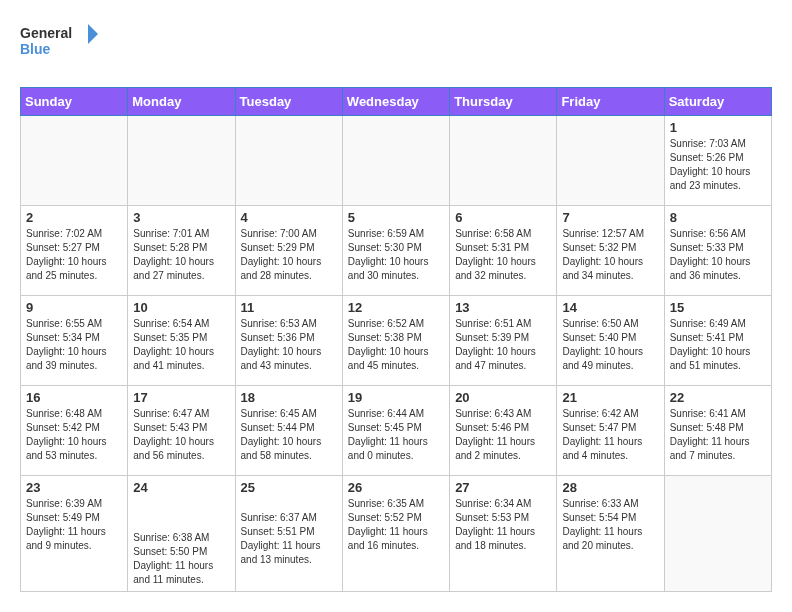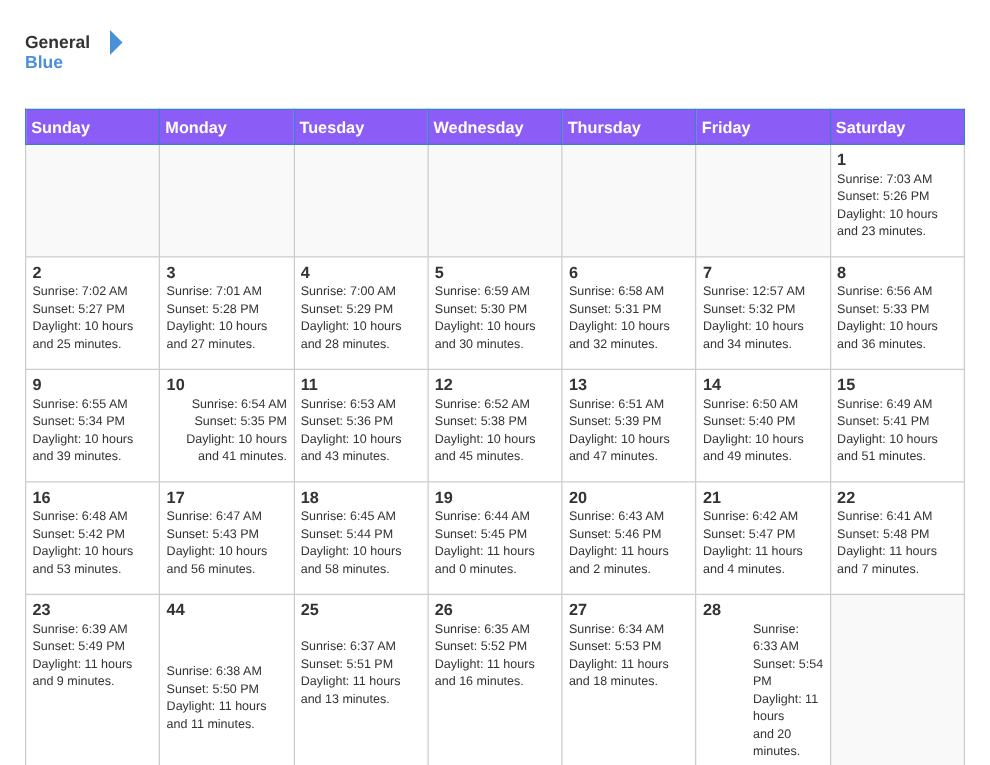--- a/index.html
+++ b/index.html
@@ -170,21 +170,21 @@
       <tr>
         <td>
           <span class="day-number">9</span>
           <div class="day-info" style="white-space: pre-line;">Sunrise: 6:55 AM
 Sunset: 5:34 PM
 Daylight: 10 hours
 and 39 minutes.</div>
         </td>
         <td>
           <span class="day-number">10</span>
-          <div class="day-info" style="white-space: pre-line; text-align: right;">Sunrise: 6:54 AM
+          <div class="day-info" style="white-space: pre-line;">Sunrise: 6:54 AM
 Sunset: 5:35 PM
 Daylight: 10 hours
 and 41 minutes.</div>
         </td>
         <td>
           <span class="day-number">11</span>
           <div class="day-info" style="white-space: pre-line;">Sunrise: 6:53 AM
 Sunset: 5:36 PM
 Daylight: 10 hours
 and 43 minutes.</div>
@@ -271,21 +271,21 @@
       </tr>
       <tr>
         <td>
           <span class="day-number">23</span>
           <div class="day-info" style="white-space: pre-line;">Sunrise: 6:39 AM
 Sunset: 5:49 PM
 Daylight: 11 hours
 and 9 minutes.</div>
         </td>
         <td>
-          <span class="day-number">44</span>
+          <span class="day-number">24</span>
           <div class="day-info" style="white-space: pre-line; margin-top: 36px;">Sunrise: 6:38 AM
 Sunset: 5:50 PM
 Daylight: 11 hours
 and 11 minutes.</div>
         </td>
         <td>
           <span class="day-number">25</span>
           <div class="day-info" style="white-space: pre-line; margin-top: 16px;">Sunrise: 6:37 AM
 Sunset: 5:51 PM
 Daylight: 11 hours
@@ -300,21 +300,21 @@
         </td>
         <td>
           <span class="day-number">27</span>
           <div class="day-info" style="white-space: pre-line;">Sunrise: 6:34 AM
 Sunset: 5:53 PM
 Daylight: 11 hours
 and 18 minutes.</div>
         </td>
         <td>
           <span class="day-number">28</span>
-          <div class="day-info" style="white-space: pre-line; margin-left: 40px;">Sunrise: 6:33 AM
+          <div class="day-info" style="white-space: pre-line;">Sunrise: 6:33 AM
 Sunset: 5:54 PM
 Daylight: 11 hours
 and 20 minutes.</div>
         </td>
         <td class="empty"></td>
       </tr>
     </tbody>
 </table>
 
 </body></html>

